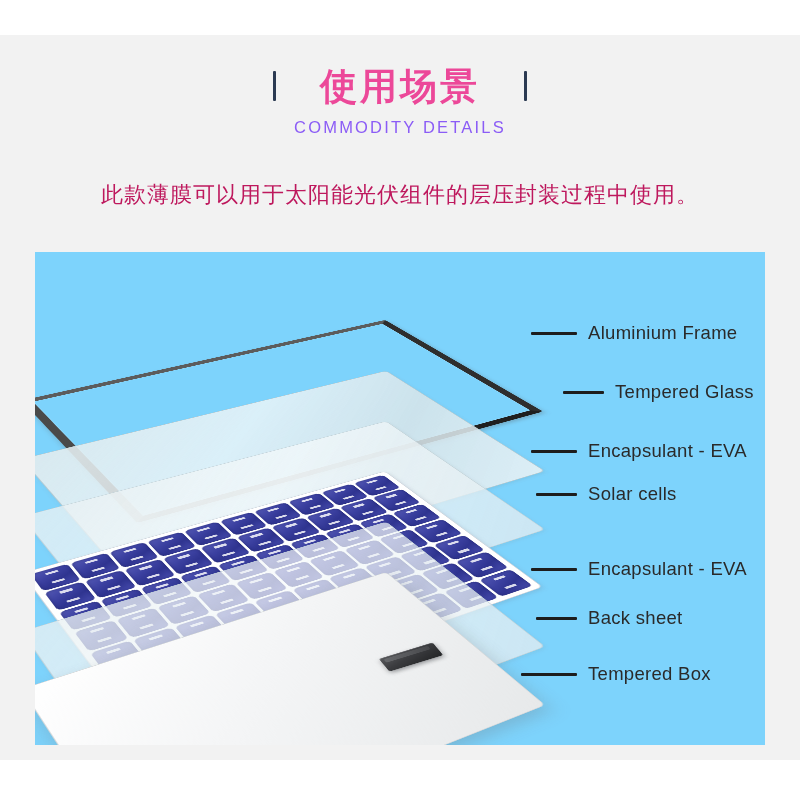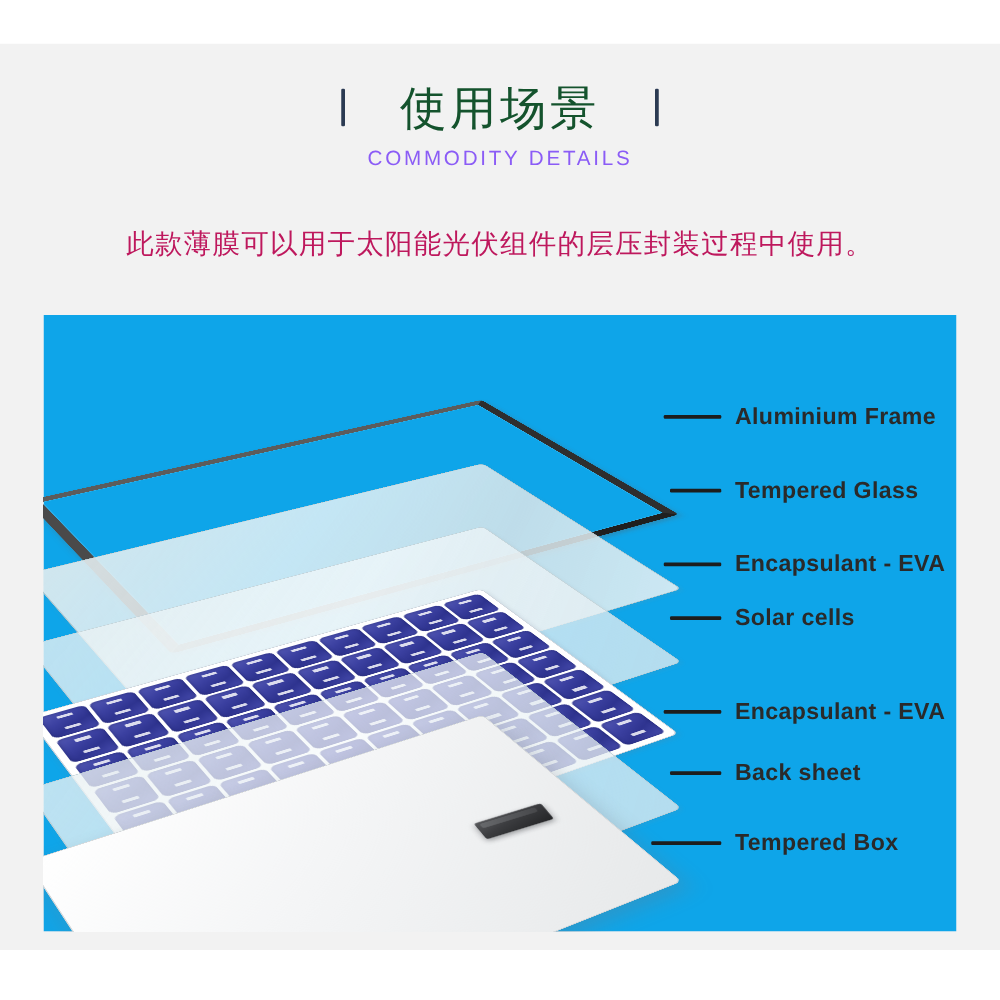--- a/index.html
+++ b/index.html
@@ -28,42 +28,42 @@
   }
   #title-row{
     position:absolute;left:0;top:10px;width:800px;height:52px;
     display:flex;align-items:center;justify-content:center;gap:44px;
   }
   .sep-bar{
     width:3px;height:30px;background:#2b3a52;border-radius:1px;
     flex:0 0 auto;
   }
   #title-cn{
-    font-size:37px;font-weight:normal;color:#14532d;
+    font-size:37px;font-weight:bold;color:#ec4899;
     letter-spacing:3px;line-height:1;white-space:nowrap;
   }
   #subtitle-en{
     position:absolute;left:0;top:68px;width:800px;
     text-align:center;
     font-size:16.5px;color:#8b5cf6;letter-spacing:2.2px;
     font-weight:normal;white-space:nowrap;
   }
 
   
   #desc{
     position:absolute;left:0;top:180px;width:800px;
     text-align:center;
     font-size:22px;color:#be185d;letter-spacing:1px;
     white-space:nowrap;
   }
 
   
   #figure-panel{
     position:absolute;left:35px;top:252px;width:730px;height:493px;
-    background:#0ea5e9;overflow:hidden;font-weight:bold;
+    background:#7dd3fc;overflow:hidden;
   }
   .sheet{
     position:absolute;
     width:430px;height:300px;
     left:30px;
     transform:rotateX(62deg) rotateZ(-32deg);
     transform-style:preserve-3d;
     border-radius:6px;
   }
   #stack{
@@ -299,21 +299,21 @@
       <div class="jb-top"></div>
     </div>
 
     <div id="labels">
 
       <div class="callout" style="top:72px;left:496px;">
         <span class="leader" style="width:46px;"></span>
         <span class="callout-text">Aluminium Frame</span>
       </div>
 
-      <div class="callout" style="top:131px;left:501px;">
+      <div class="callout" style="top:131px;left:528px;">
         <span class="leader" style="width:41px;"></span>
         <span class="callout-text">Tempered Glass</span>
       </div>
 
       <div class="callout" style="top:190px;left:496px;">
         <span class="leader" style="width:46px;"></span>
         <span class="callout-text">Encapsulant - EVA</span>
       </div>
 
       <div class="callout" style="top:233px;left:501px;">

